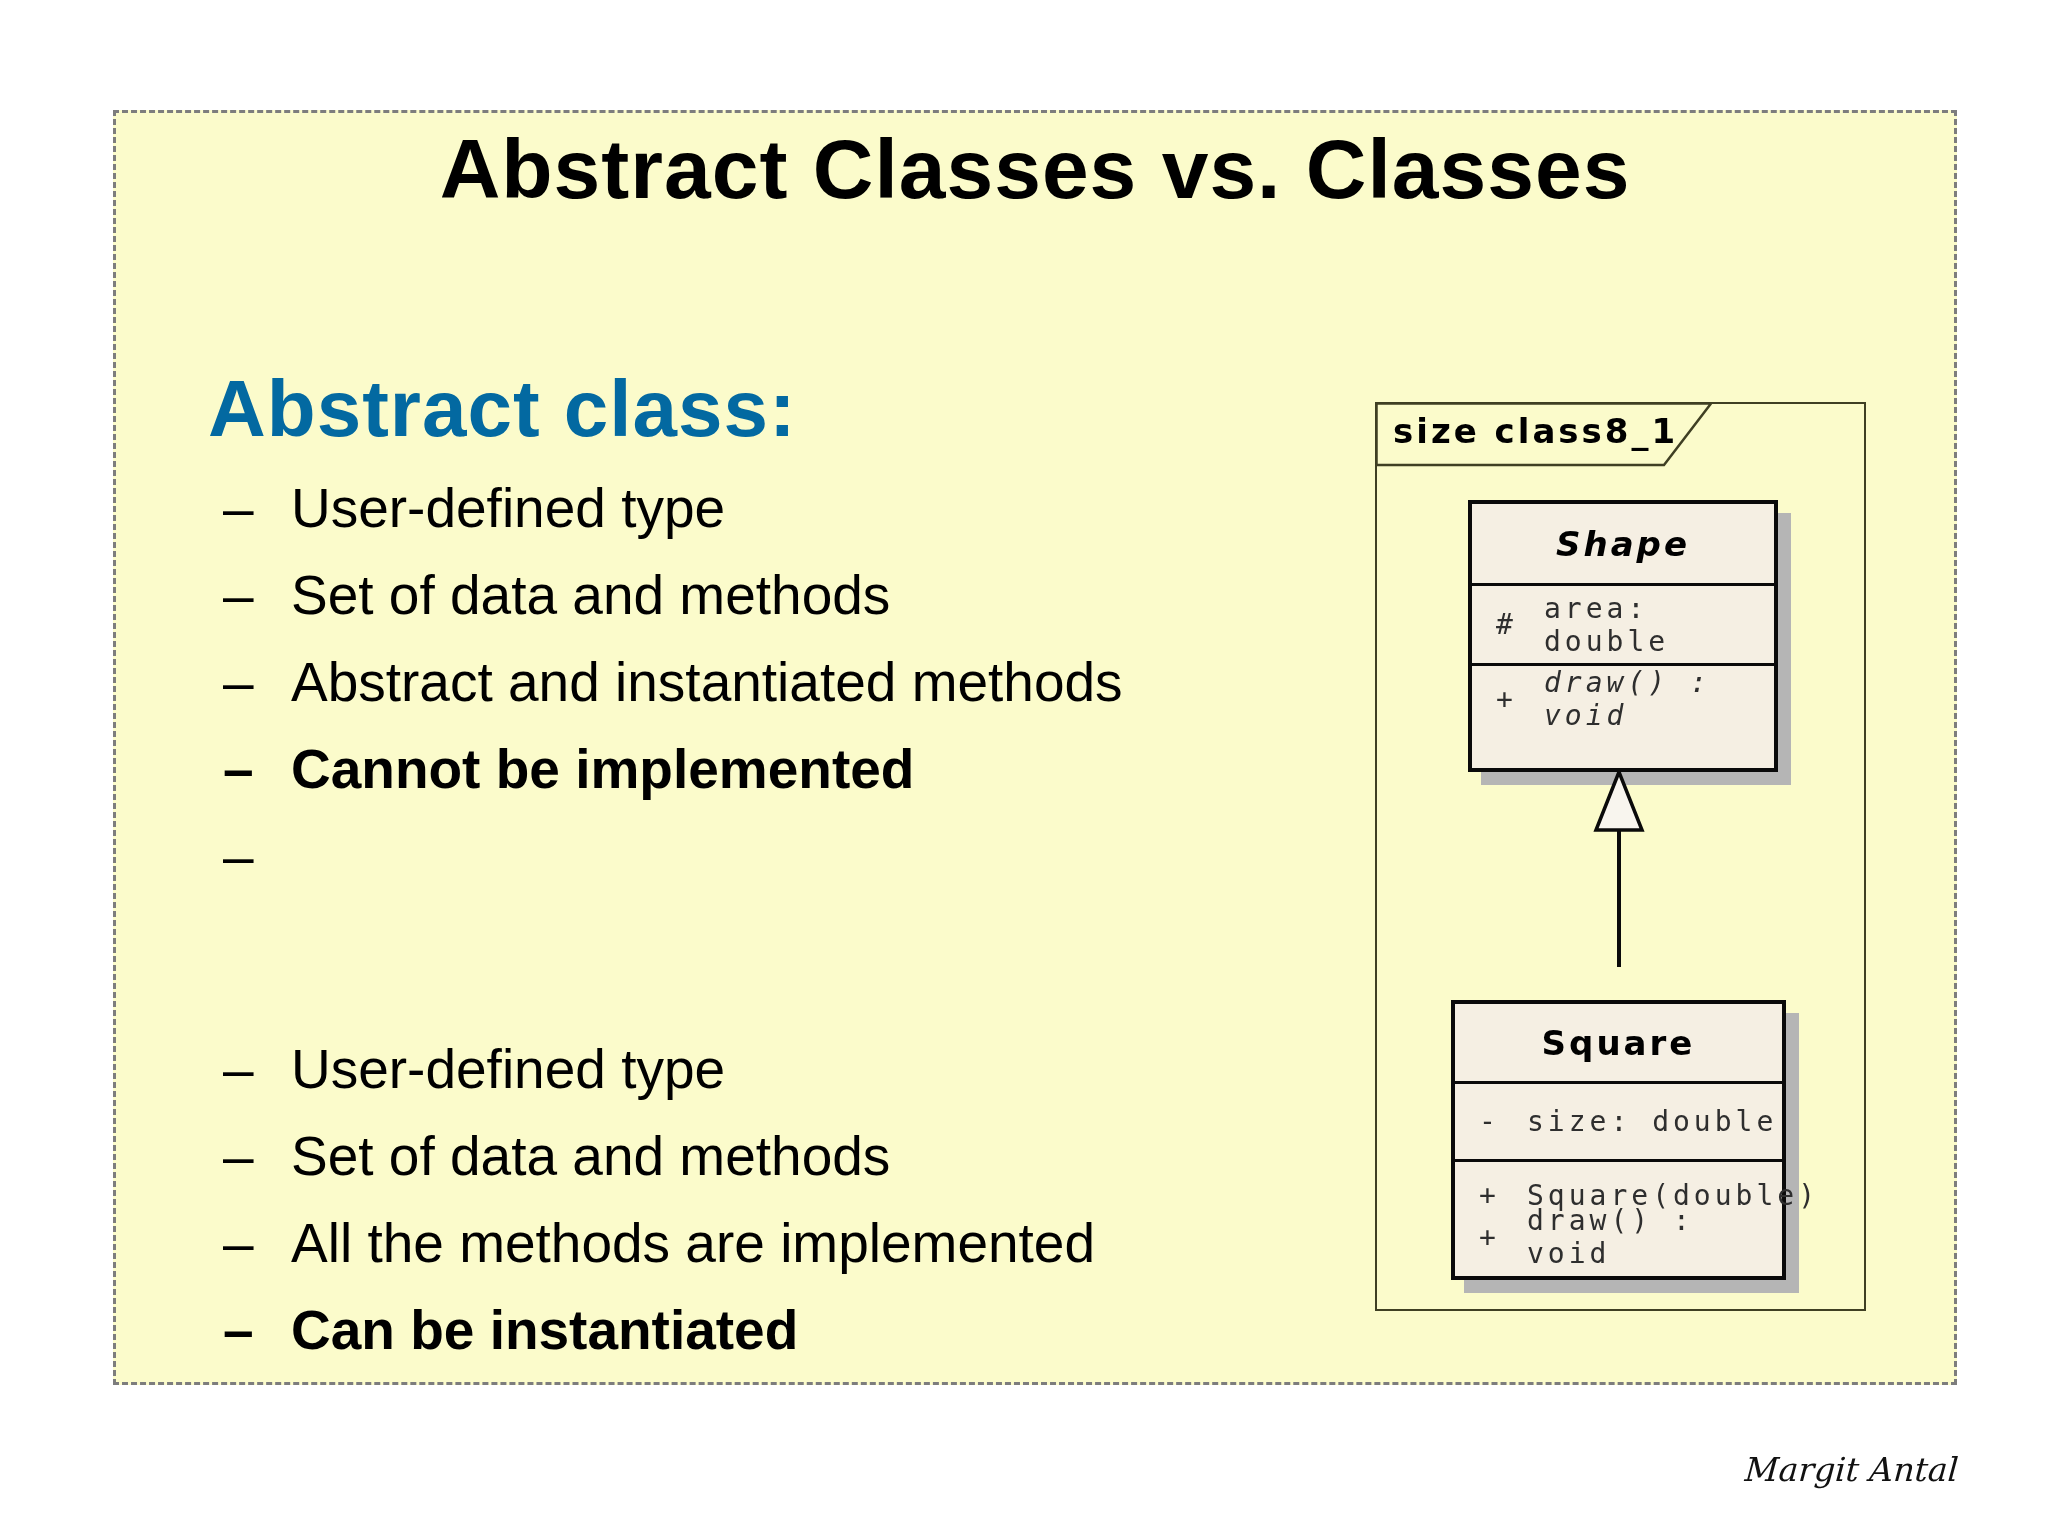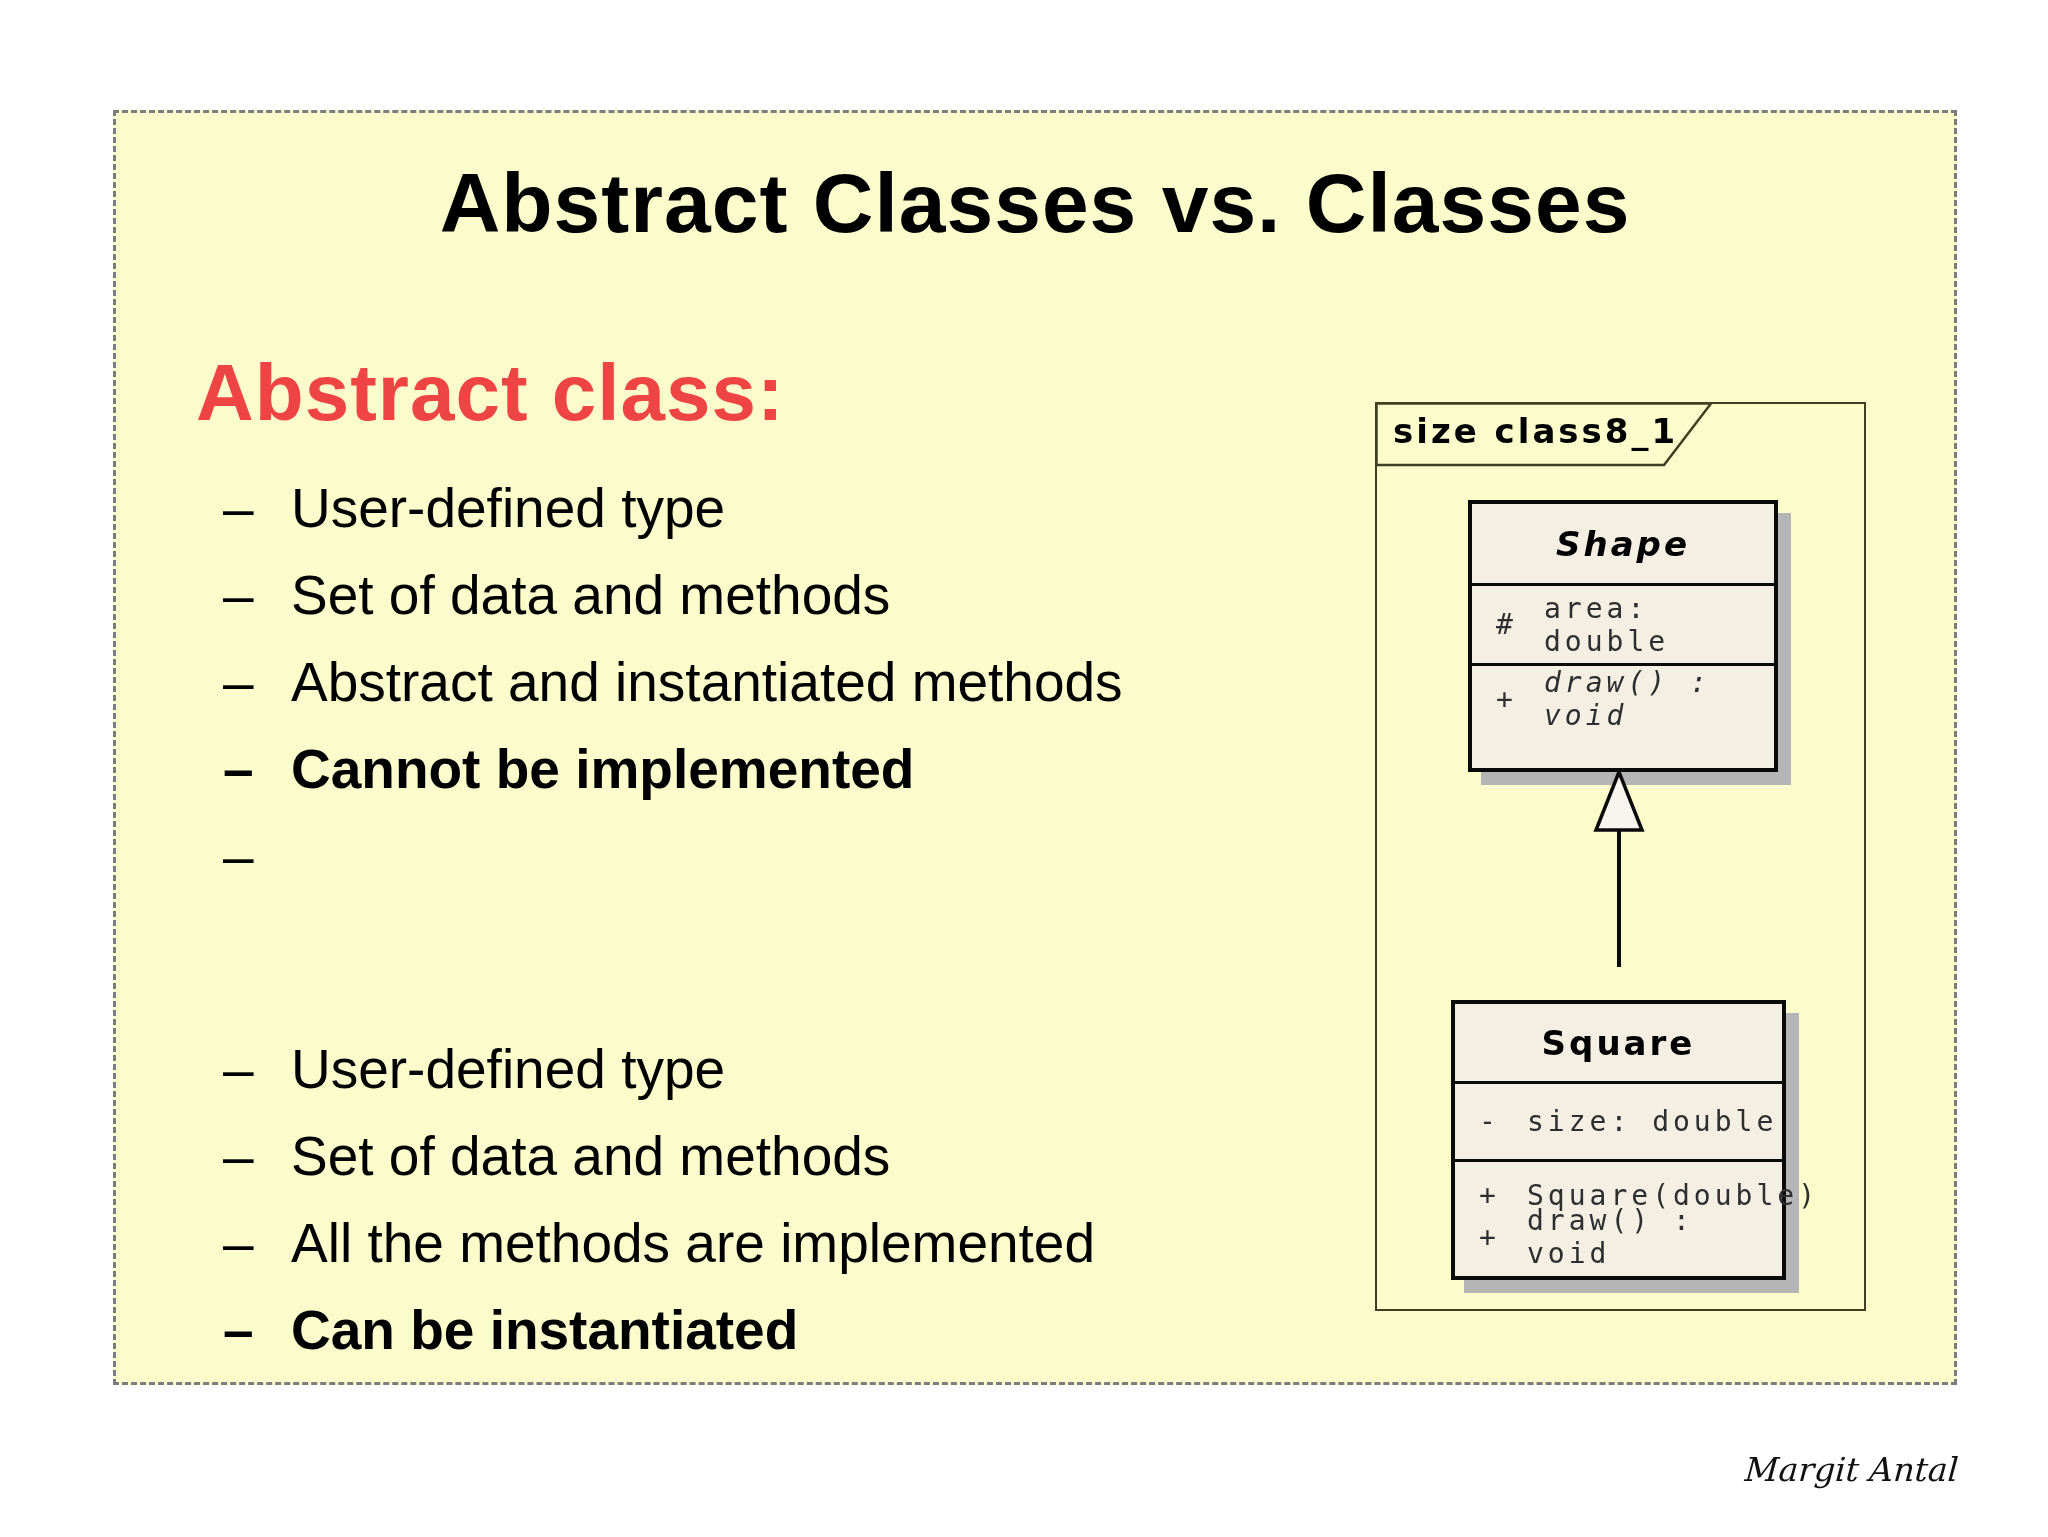--- a/index.html
+++ b/index.html
@@ -23,30 +23,30 @@
   .slide-title {
     position: absolute;
     left: 0; top: 8px;
     width: 100%;
     text-align: center;
     font-size: 84px;
     font-weight: bold;
     color: #000;
     letter-spacing: 1px;
     line-height: 1.15;
-    margin-top: 34px;
   }
   .section-heading {
     position: absolute;
-    left: 80px;
+    left: 92px;
     font-size: 80px;
     font-weight: bold;
-    color: #ef4444;
+    color: #0369a1;
     line-height: 1.0;
     letter-spacing: 1px;
+    margin-top: 16px;
   }
   #heading-abstract { top: 240px; }
   #heading-class    { top: 809px; }
 
   ul.bullet-list {
     position: absolute;
     left: 107px;
     margin: 0; padding: 0;
     list-style: none;
   }

